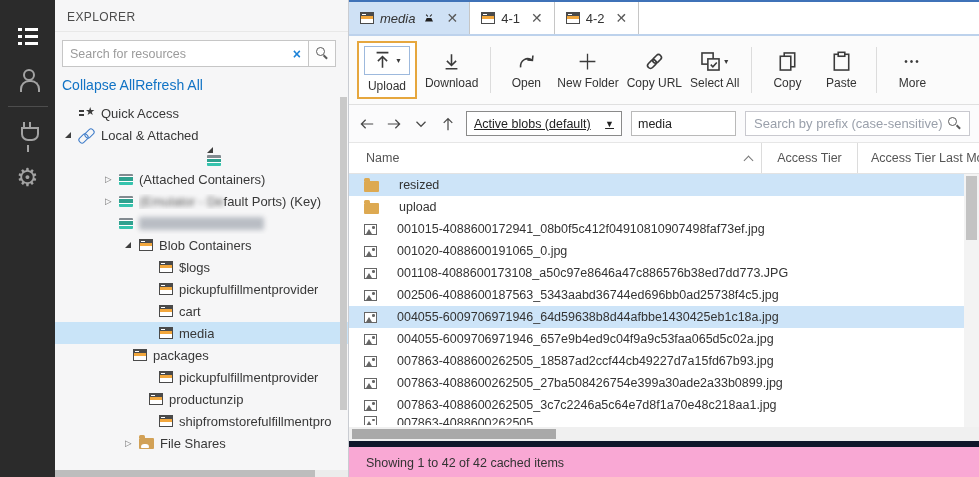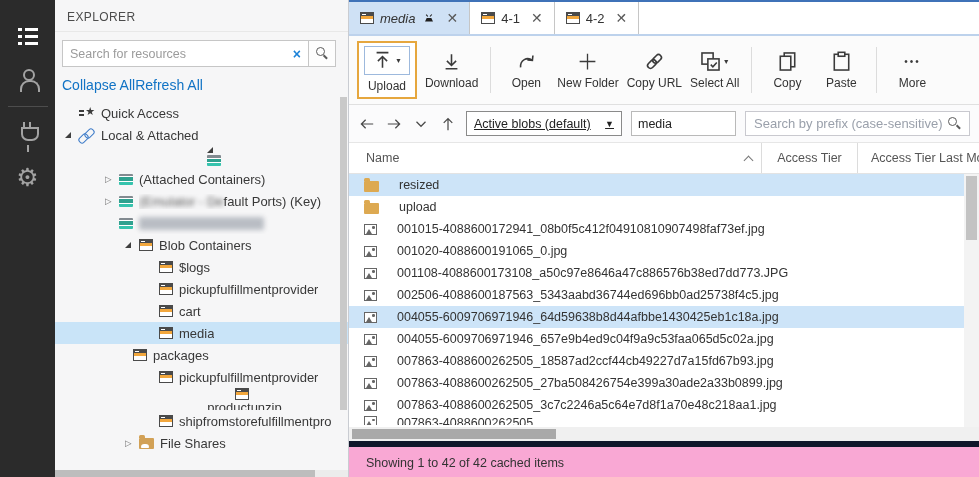--- a/index.html
+++ b/index.html
@@ -209,21 +209,21 @@
         <div class="trow" style="padding-left: 64px;">
           <span class="arrow none"></span>
           <span class="ic ic-blob-container"></span>
           <span class="tlabel">packages</span>
         </div>
         <div class="trow" style="padding-left: 90px;">
           <span class="arrow none"></span>
           <span class="ic ic-blob-container"></span>
           <span class="tlabel">pickupfulfillmentprovider</span>
         </div>
-        <div class="trow" style="padding-left: 80px; flex-direction: column;">
+        <div class="trow" style="padding-left: 80px;">
           <span class="arrow none"></span>
           <span class="ic ic-blob-container"></span>
           <span class="tlabel">productunzip</span>
         </div>
         <div class="trow" style="padding-left: 90px;">
           <span class="arrow none"></span>
           <span class="ic ic-blob-container"></span>
           <span class="tlabel">shipfromstorefulfillmentpro</span>
         </div>
         <div class="trow" style="padding-left: 70px;">

